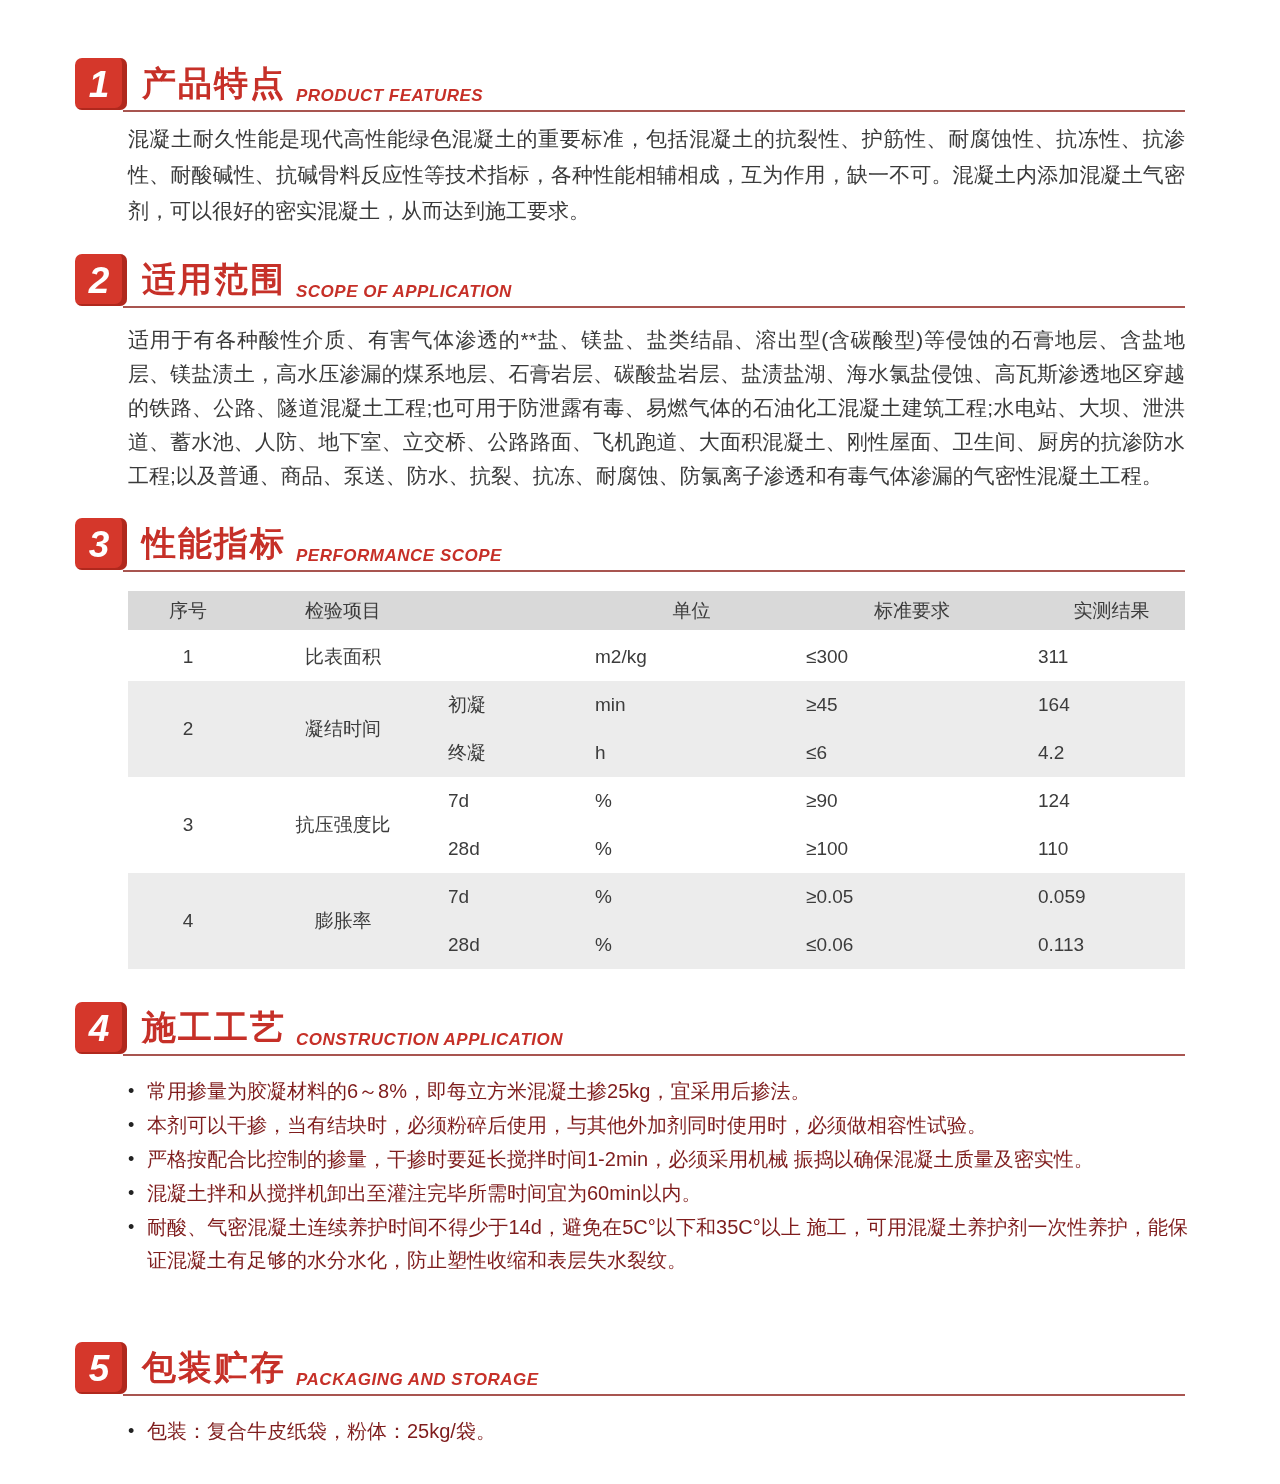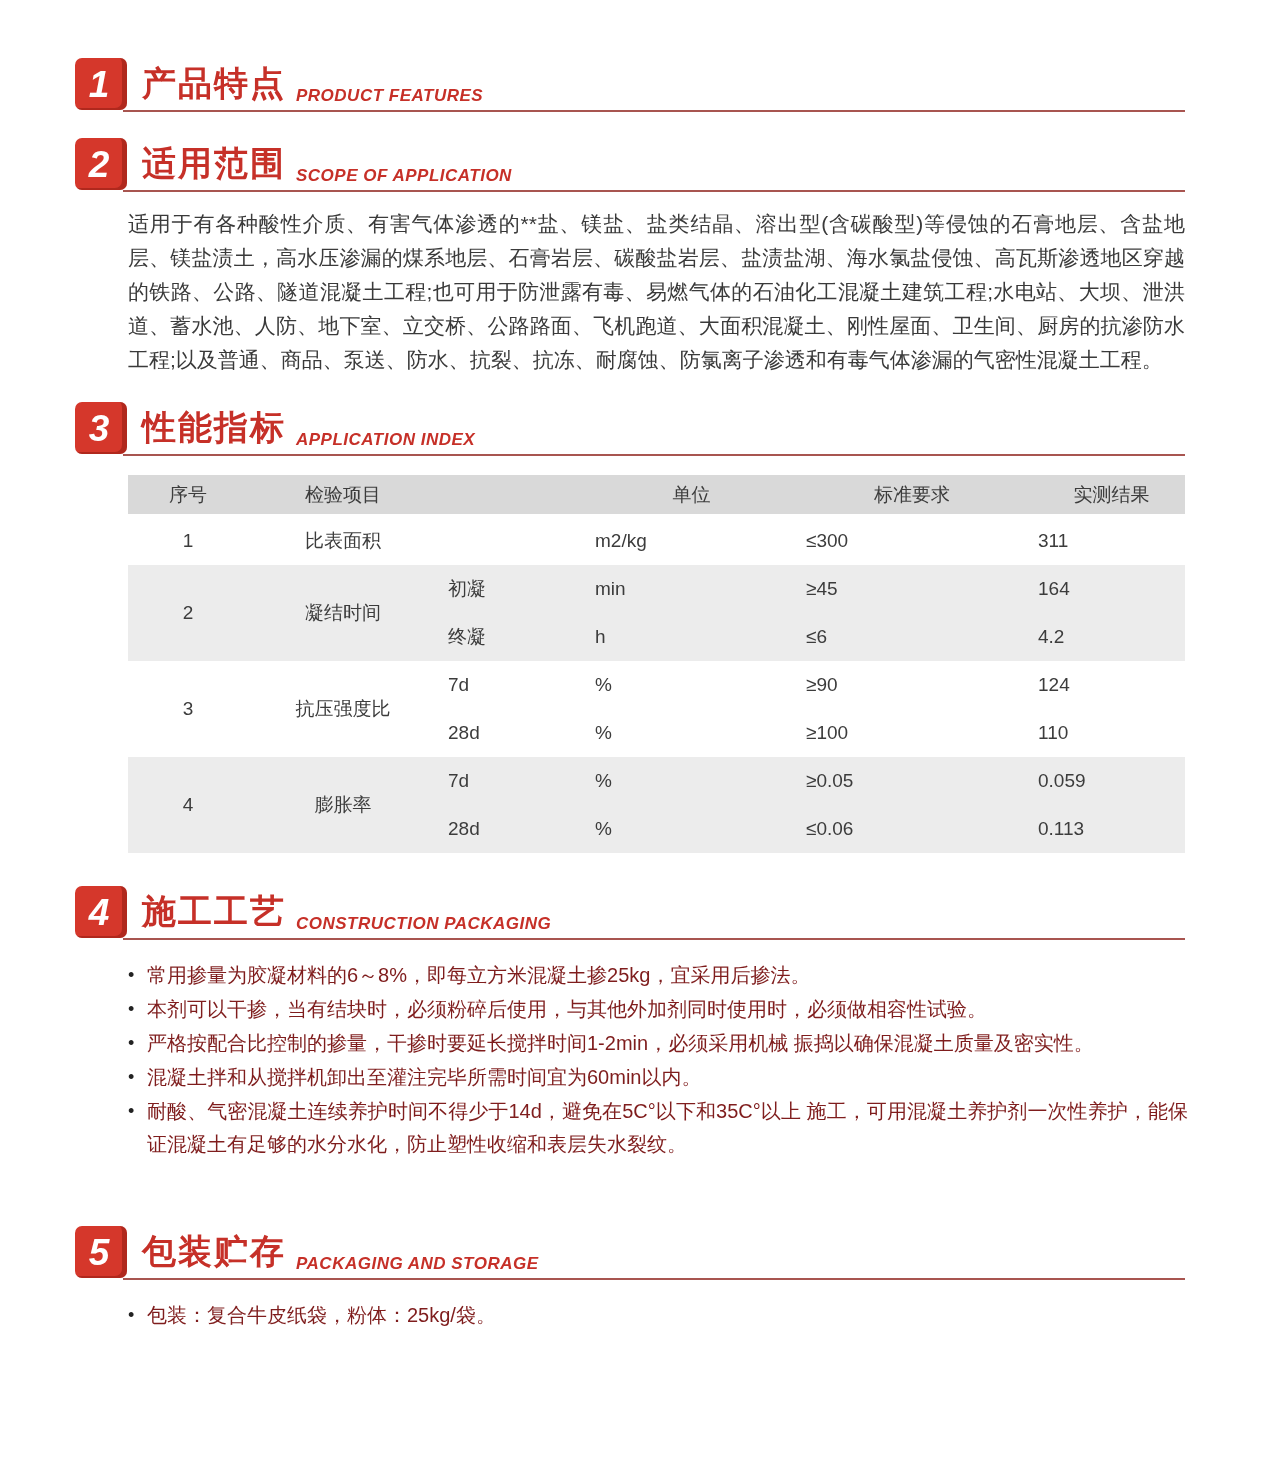--- a/index.html
+++ b/index.html
@@ -75,41 +75,42 @@
 
   <section class="sec sec-1">
     <header class="sec-head">
       <div class="badge">
           <span>1</span>
         </div>
       <span class="cn-title">产品特点</span>
       <span class="en-title">PRODUCT FEATURES</span>
       <div class="rule"></div>
     </header>
+    <p class="body-text">混凝土耐久性能是现代高性能绿色混凝土的重要标准，包括混凝土的抗裂性、护筋性、耐腐蚀性、抗冻性、抗渗性、耐酸碱性、抗碱骨料反应性等技术指标，各种性能相辅相成，互为作用，缺一不可。混凝土内添加混凝土气密剂，可以很好的密实混凝土，从而达到施工要求。</p>
   </section>
 
   <section class="sec sec-2">
     <header class="sec-head">
       <div class="badge">
           <span>2</span>
         </div>
       <span class="cn-title">适用范围</span>
       <span class="en-title">SCOPE OF APPLICATION</span>
       <div class="rule"></div>
     </header>
     <p class="body-text">适用于有各种酸性介质、有害气体渗透的**盐、镁盐、盐类结晶、溶出型(含碳酸型)等侵蚀的石膏地层、含盐地层、镁盐渍土，高水压渗漏的煤系地层、石膏岩层、碳酸盐岩层、盐渍盐湖、海水氯盐侵蚀、高瓦斯渗透地区穿越的铁路、公路、隧道混凝土工程;也可用于防泄露有毒、易燃气体的石油化工混凝土建筑工程;水电站、大坝、泄洪道、蓄水池、人防、地下室、立交桥、公路路面、飞机跑道、大面积混凝土、刚性屋面、卫生间、厨房的抗渗防水工程;以及普通、商品、泵送、防水、抗裂、抗冻、耐腐蚀、防氯离子渗透和有毒气体渗漏的气密性混凝土工程。</p>
   </section>
 
   <section class="sec sec-3">
     <header class="sec-head">
       <div class="badge">
           <span>3</span>
         </div>
       <span class="cn-title">性能指标</span>
-      <span class="en-title">APPLICATION INDEX</span>
+      <span class="en-title">PERFORMANCE SCOPE</span>
       <div class="rule"></div>
     </header>
     <table class="perf">
       <thead>
           <tr>
             <th class="c1">序号</th>
             <th class="c2">检验项目</th>
             <th class="c3"></th>
             <th class="c4">单位</th>
             <th class="c5">标准要求</th>
@@ -170,21 +171,21 @@
         </tbody>
     </table>
   </section>
 
   <section class="sec sec-4">
     <header class="sec-head">
       <div class="badge">
           <span>4</span>
         </div>
       <span class="cn-title">施工工艺</span>
-      <span class="en-title">CONSTRUCTION PACKAGING</span>
+      <span class="en-title">CONSTRUCTION APPLICATION</span>
       <div class="rule"></div>
     </header>
     <ul class="bullets">
         <li>常用掺量为胶凝材料的6～8%，即每立方米混凝土掺25kg，宜采用后掺法。</li>
         <li>本剂可以干掺，当有结块时，必须粉碎后使用，与其他外加剂同时使用时，必须做相容性试验。</li>
         <li>严格按配合比控制的掺量，干掺时要延长搅拌时间1-2min，必须采用机械 振捣以确保混凝土质量及密实性。</li>
         <li>混凝土拌和从搅拌机卸出至灌注完毕所需时间宜为60min以内。</li>
         <li>耐酸、气密混凝土连续养护时间不得少于14d，避免在5C°以下和35C°以上 施工，可用混凝土养护剂一次性养护，能保证混凝土有足够的水分水化，防止塑性收缩和表层失水裂纹。</li>
       </ul>
   </section>

